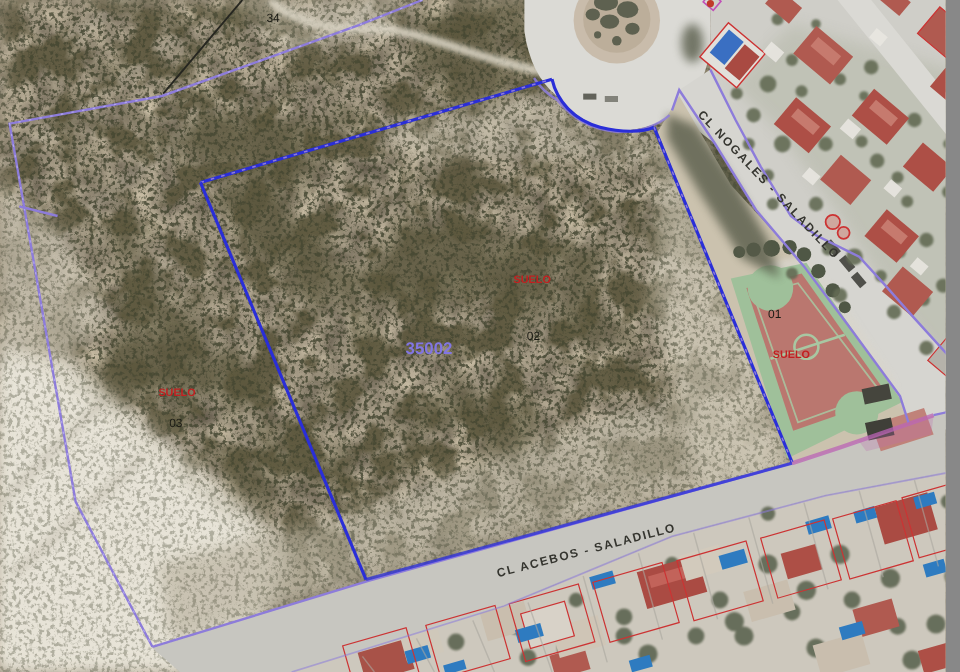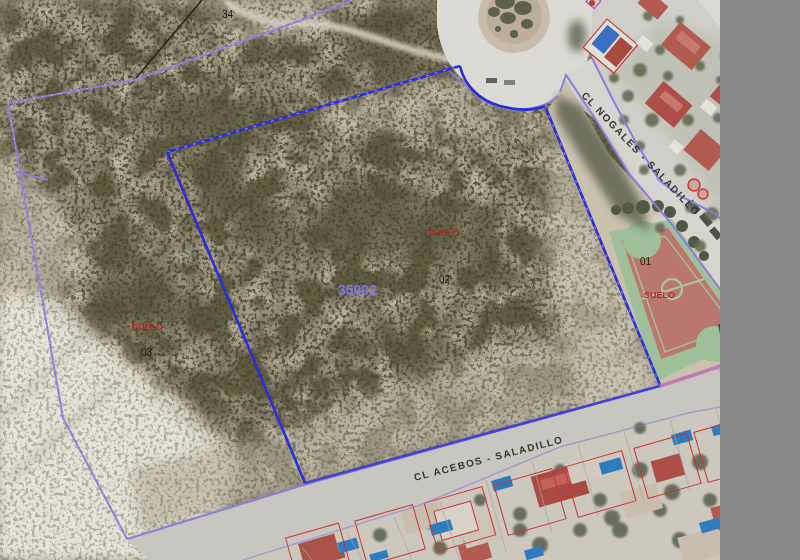--- a/index.html
+++ b/index.html
@@ -1,16 +1,16 @@
 <!DOCTYPE html>
 <html><head>
 <meta charset="utf-8">
 <style>
 html,body{margin:0;padding:0;background:#888;}
-#map{position:relative;width:720px;height:560px;overflow:hidden;font-family:"Liberation Sans",sans-serif;}
+#map{position:relative;width:788px;height:560px;overflow:hidden;font-family:"Liberation Sans",sans-serif;}
 svg{display:block;}
 </style>
 </head>
 <body>
 
 <div id="map">
 <svg width="800" height="560" viewBox="0 0 800 560">
 <defs>
 
 <filter id="scrubNoise" x="0" y="0" width="100%" height="100%" color-interpolation-filters="sRGB">

